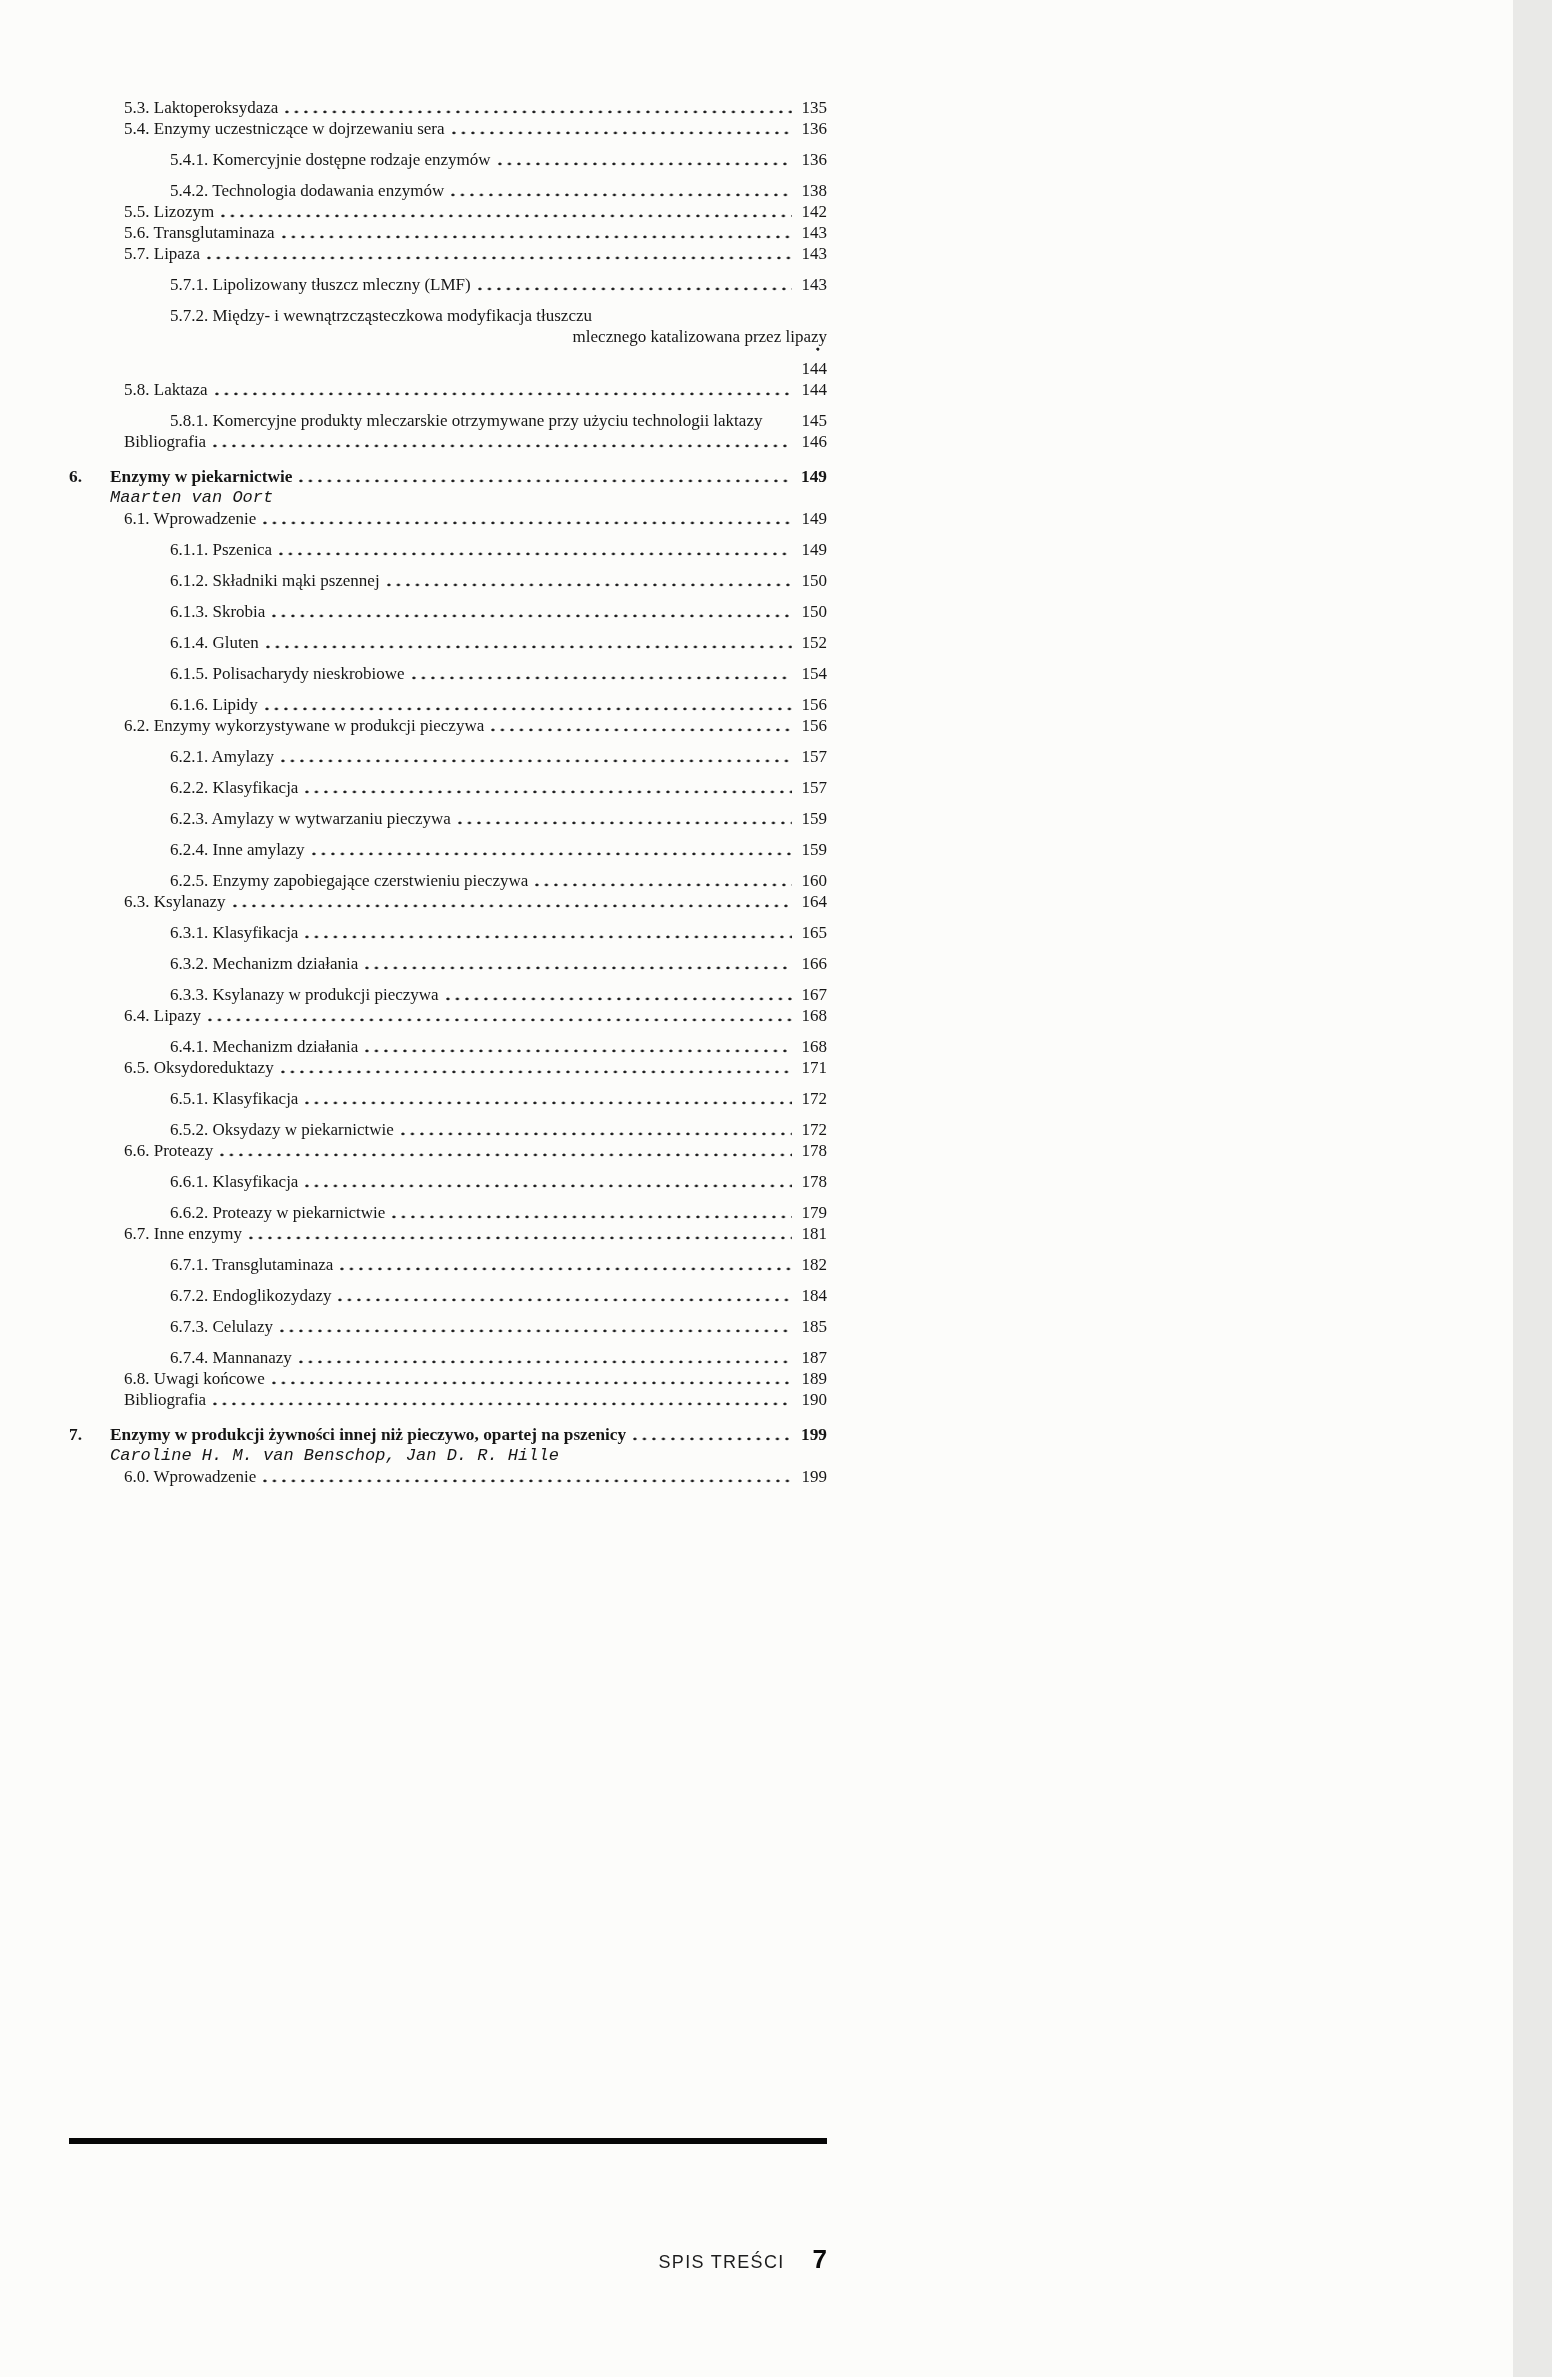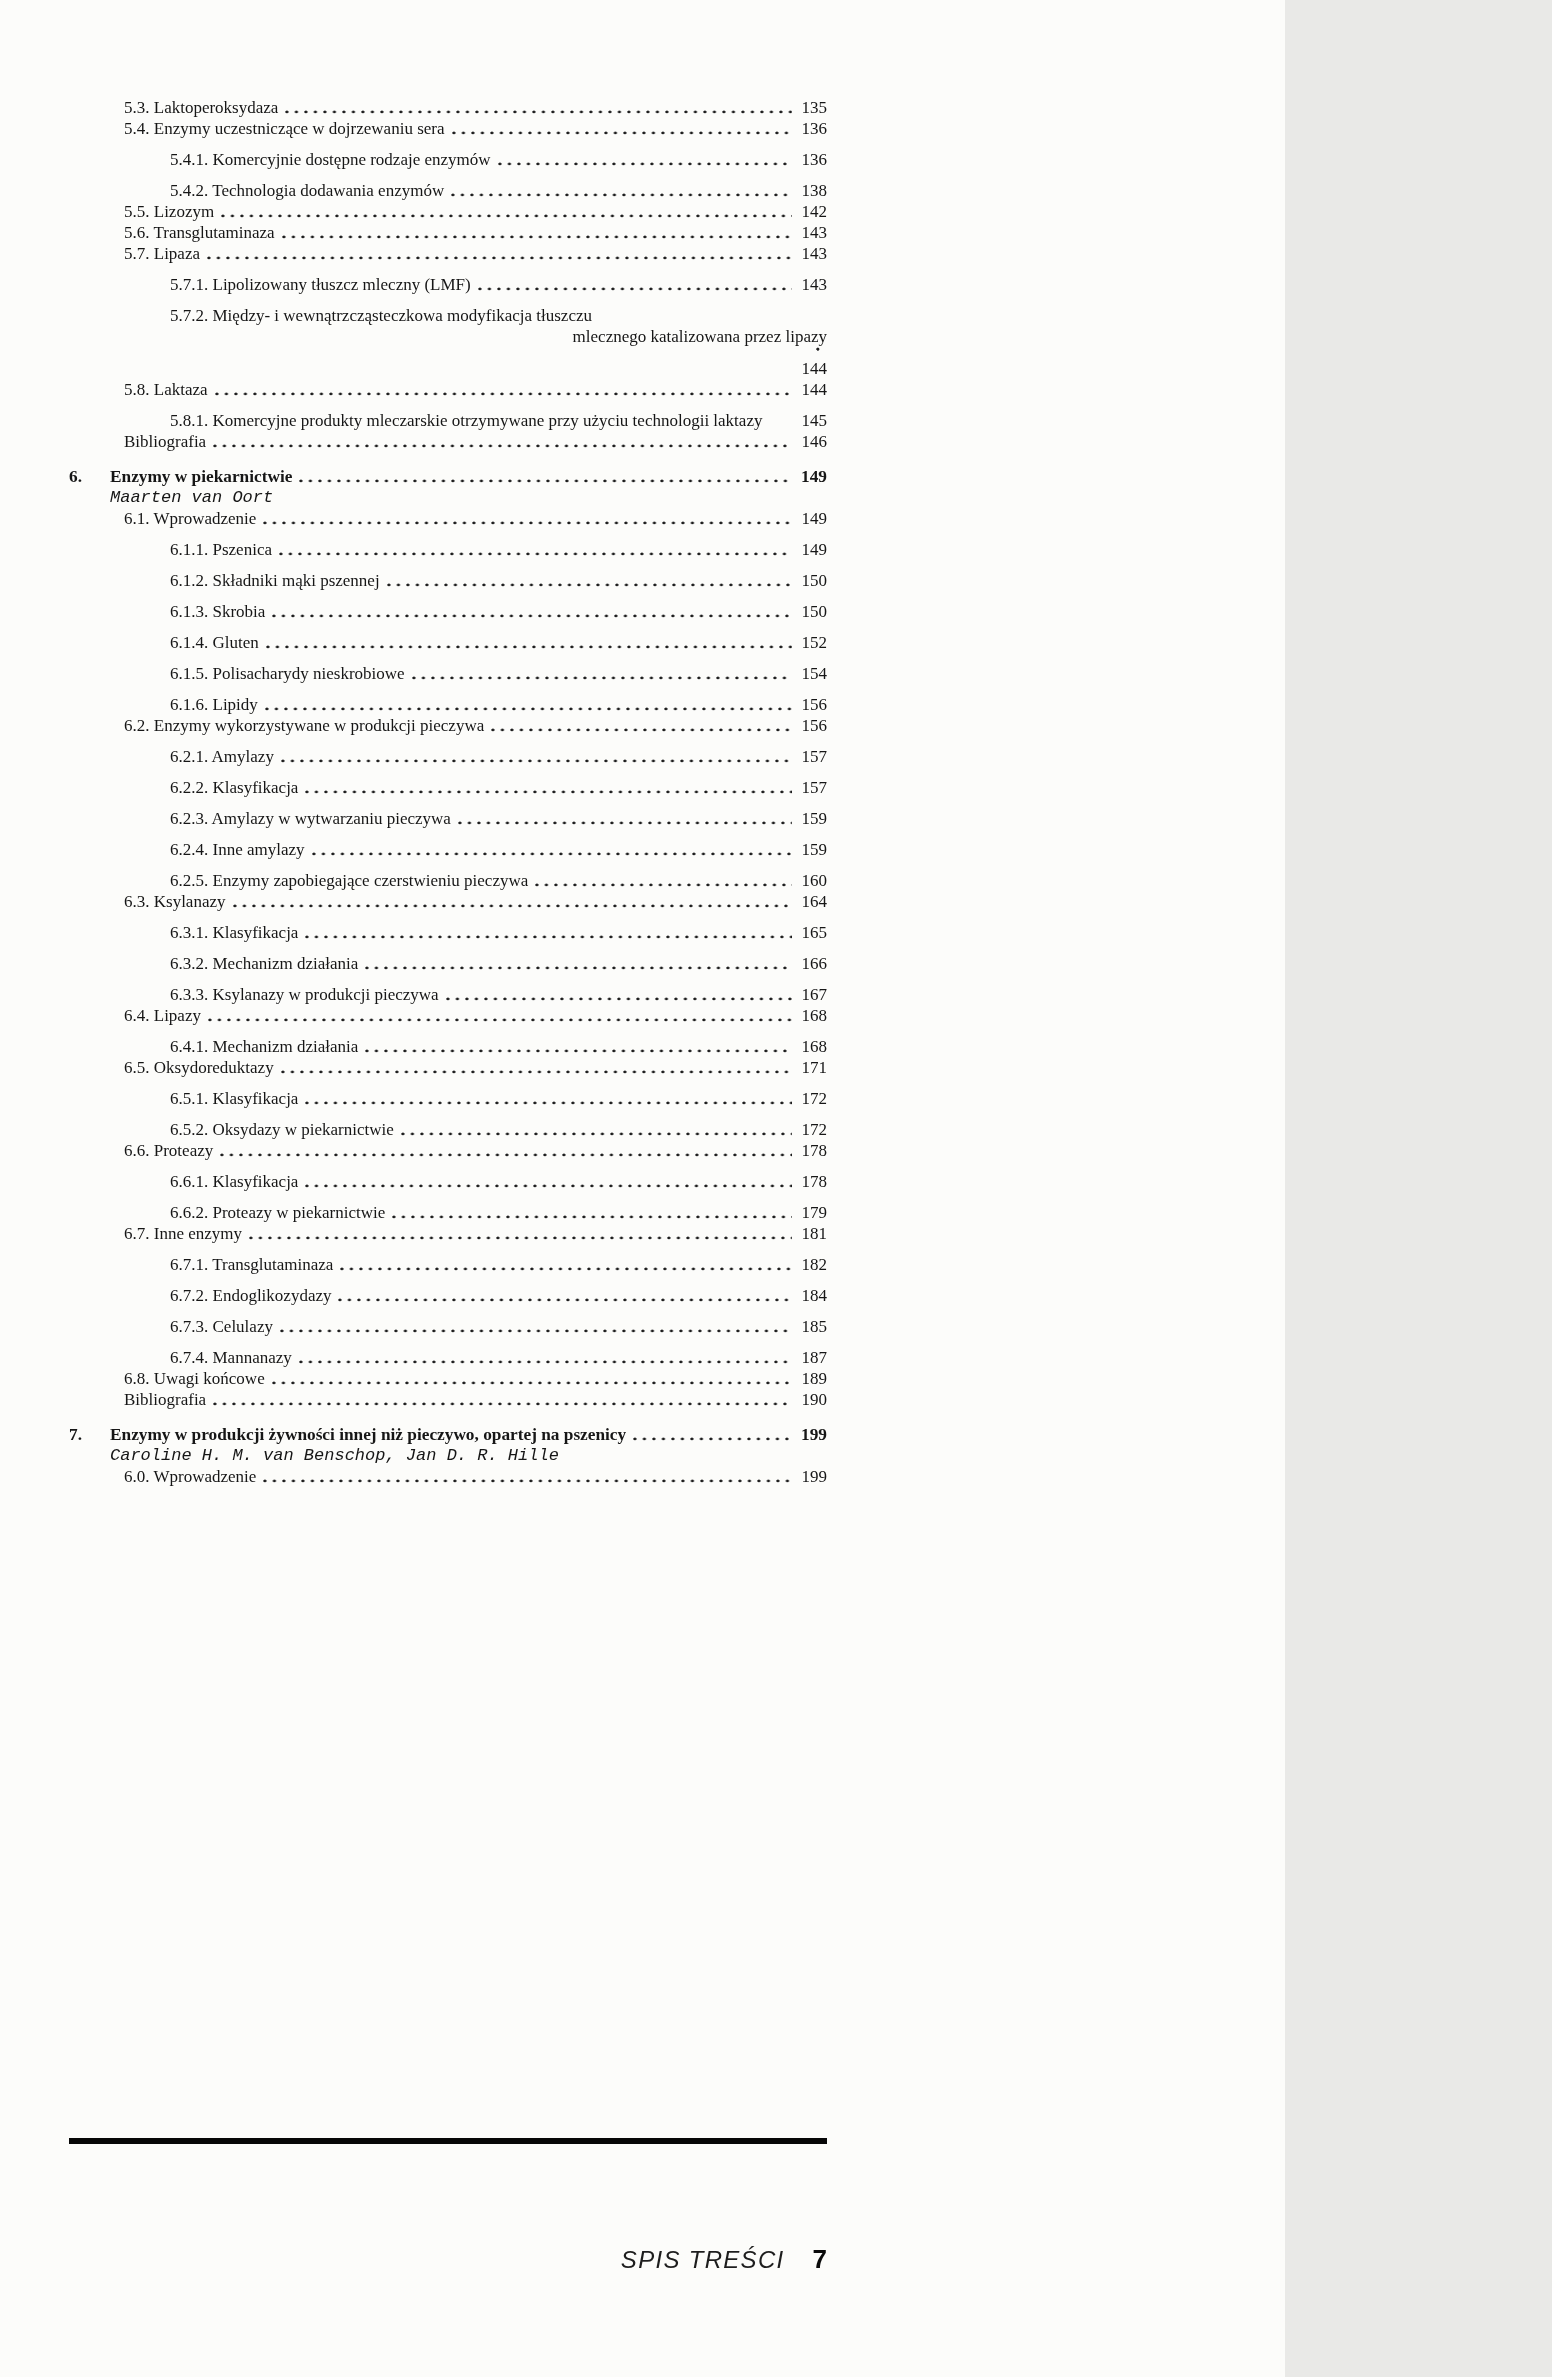--- a/index.html
+++ b/index.html
@@ -1,19 +1,19 @@
 <!DOCTYPE html>
 <html style="font-size:14px"><head>
 <meta charset="utf-8">
 <style>
   html, body { margin: 0; padding: 0; }
   body { background: #e9e9e7; }
   .page {
     position: relative;
-    width: 1285px;
+    width: 1513px;
     height: 2377px;
     background: #fcfcfa;
     font-family: "Liberation Serif", "DejaVu Serif", serif;
     color: #161616;
     overflow: hidden;
   }
   .toc {
     position: absolute;
     left: 69px;
     top: 97px;
@@ -56,24 +56,23 @@
     position: absolute;
     left: 69px;
     top: 2244px;
     width: 758px;
     display: flex;
     justify-content: flex-end;
     align-items: baseline;
     font-family: "Liberation Sans", sans-serif;
   }
   .footer-label {
-    font-size: 24px;
+    font-size: 18px;
     letter-spacing: 1.3px;
     color: #1d1d1d;
-    font-style: italic;
   }
   .footer-page {
     font-size: 26px;
     font-weight: 700;
     margin-left: 28px;
     color: #0a0a0a;
   }
 </style>
 </head>
 <body>

